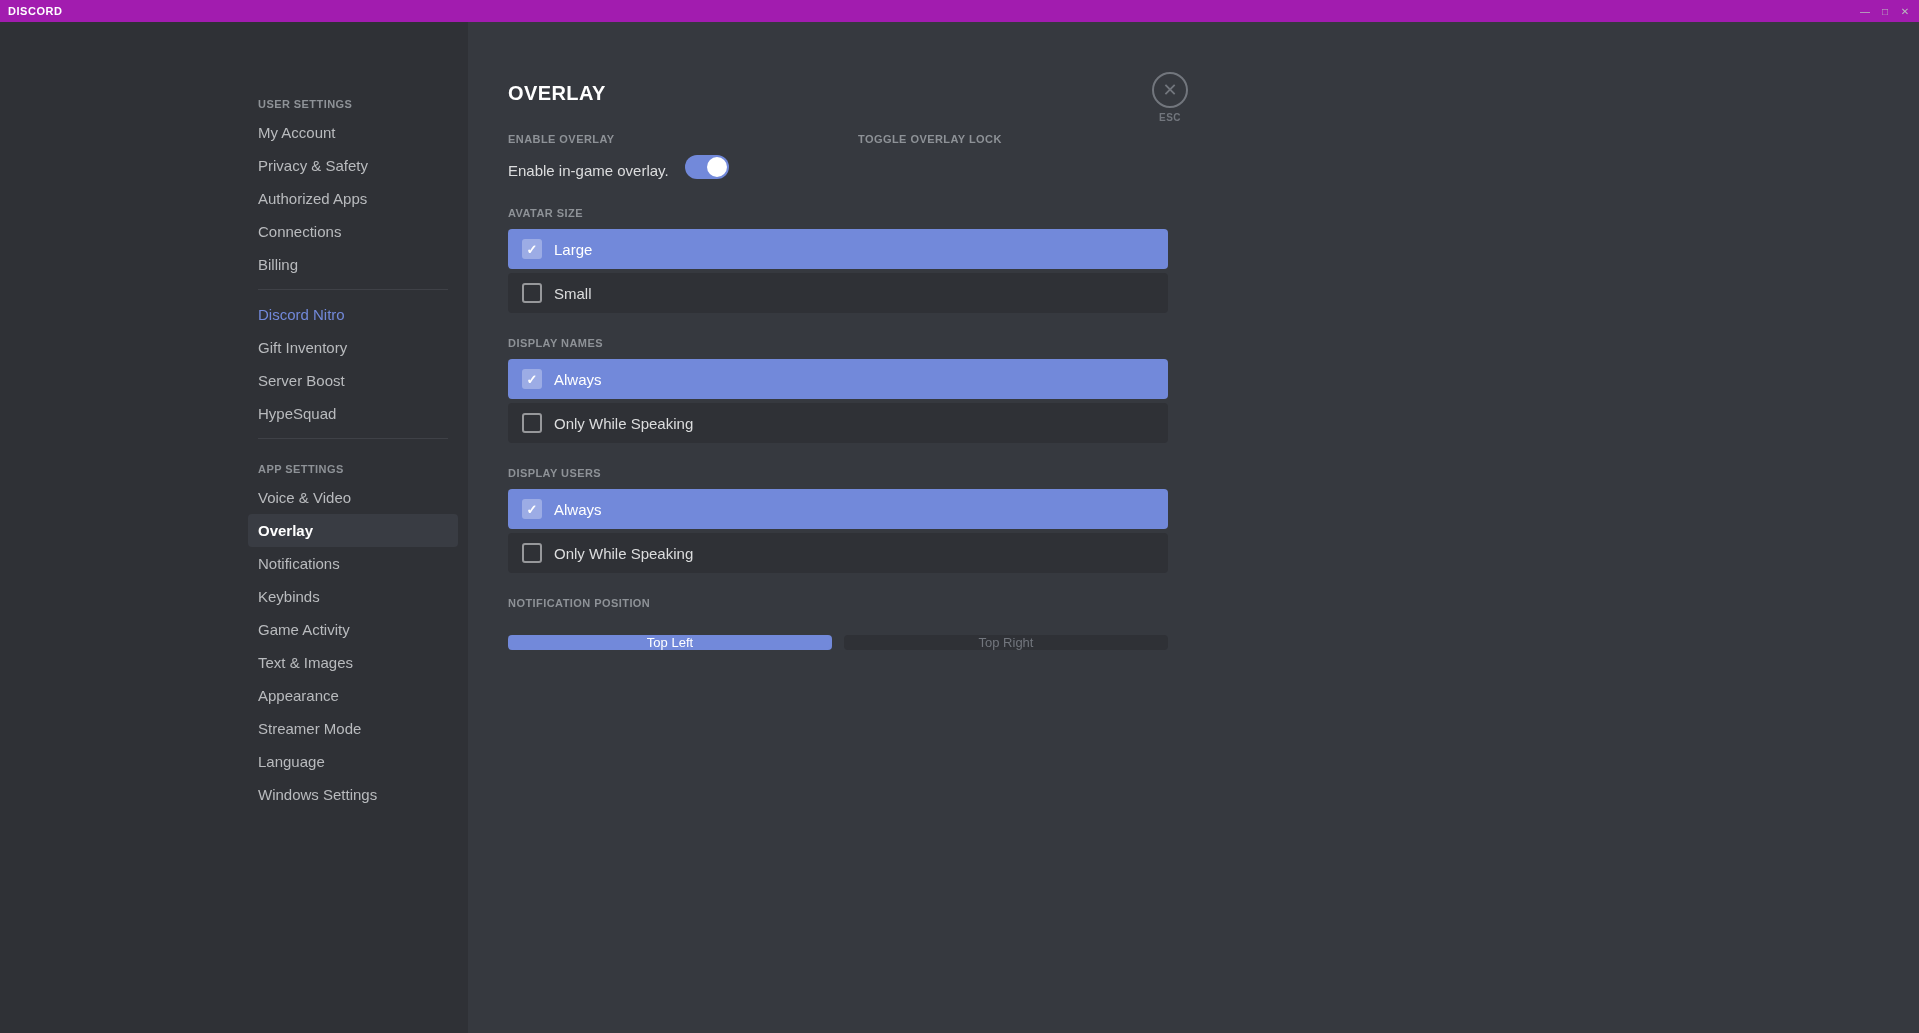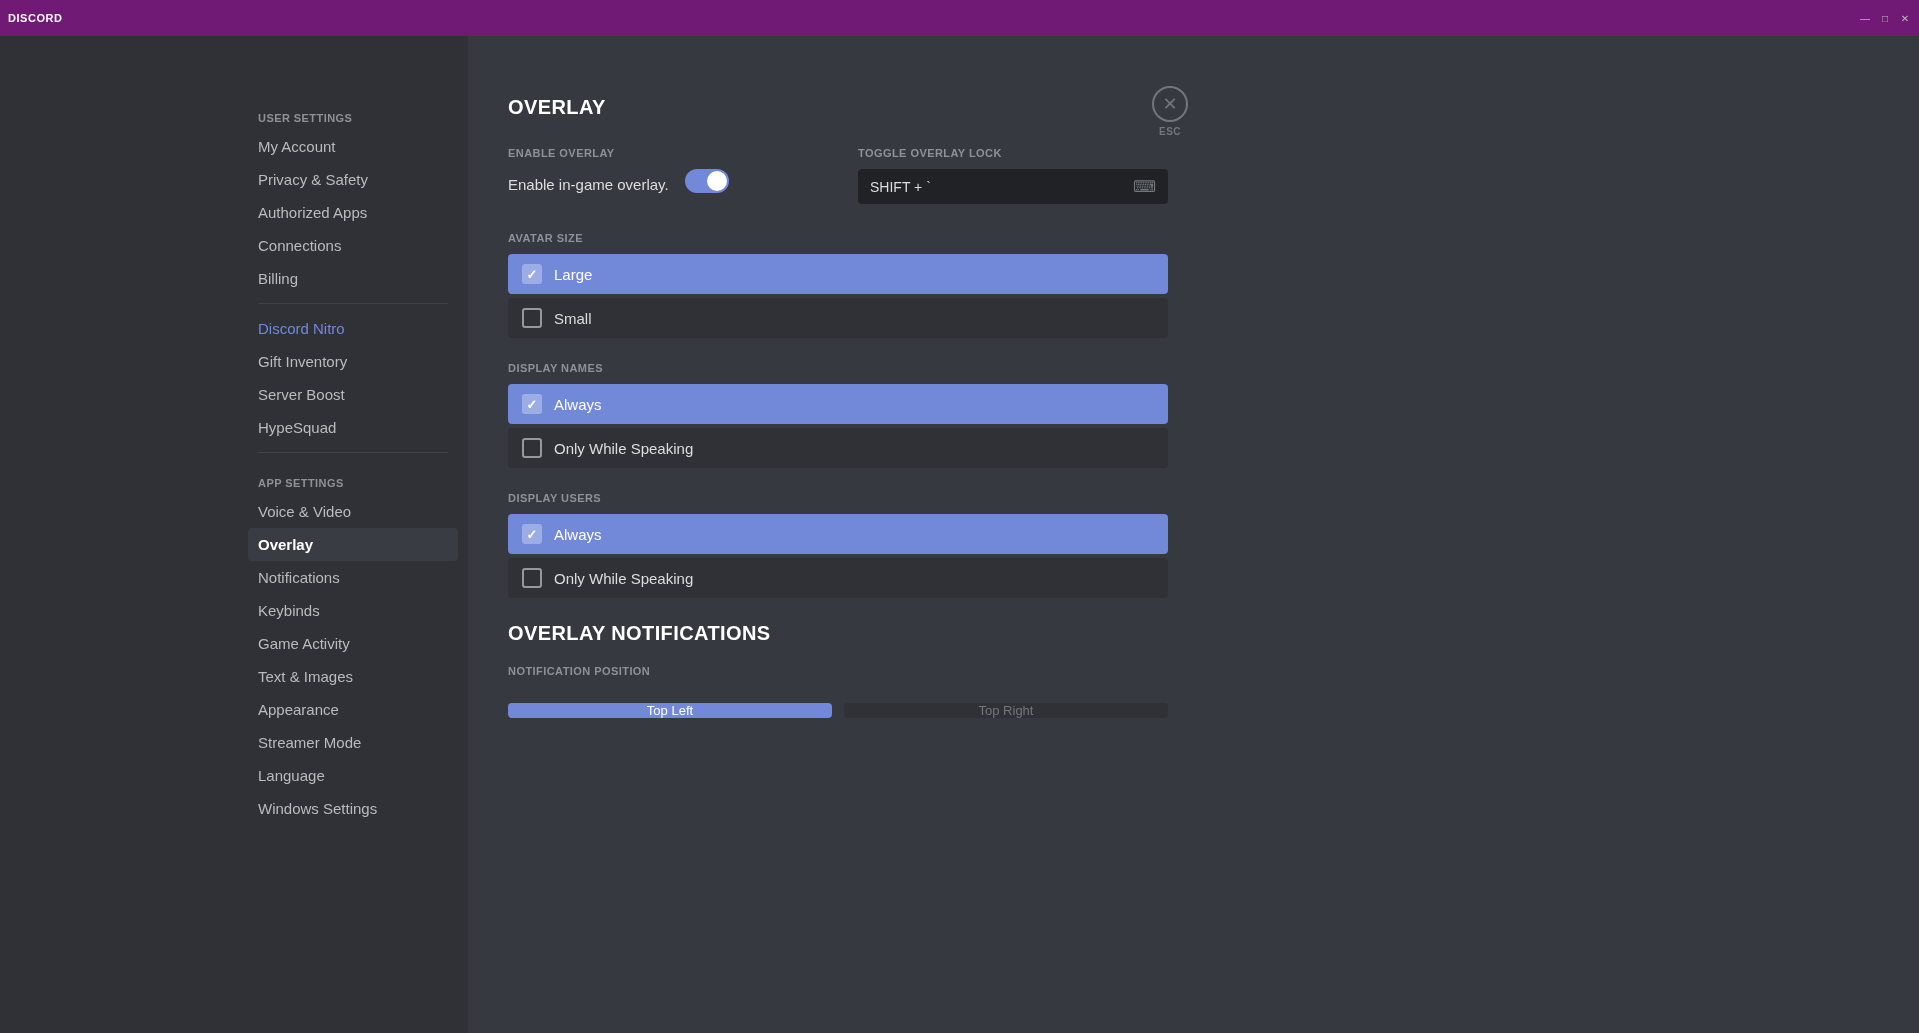--- a/index.html
+++ b/index.html
@@ -9,22 +9,22 @@
       color: #dcddde;
       width: 1919px;
       height: 1033px;
       overflow: hidden;
       display: flex;
       flex-direction: column;
     }
 
     
     .title-bar {
-      height: 36px;
-      background: #701a75;
+      height: 22px;
+      background: #a21caf;
       display: flex;
       align-items: center;
       justify-content: space-between;
       padding: 0 8px;
       flex-shrink: 0;
       -webkit-app-region: drag;
     }
     .title-bar-logo {
       color: #fff;
       font-size: 11px;
@@ -413,24 +413,20 @@
           <div class="section-label-small">ENABLE OVERLAY</div>
           <div class="toggle-row-inner">
             <span class="toggle-text">Enable in-game overlay.</span>
             <div class="toggle-switch">
               <div class="knob"></div>
             </div>
           </div>
         </div>
         <div class="keybind-section">
           <div class="section-label-small">TOGGLE OVERLAY LOCK</div>
-          <div class="keybind-input">
-            <span class="keybind-value">SHIFT + `</span>
-            <span class="keybind-icon">⌨</span>
-          </div>
         </div>
       </div>
 
       <div class="section-block">
         <div class="settings-section-label">AVATAR SIZE</div>
         <div class="option-row selected">
           <div class="checkbox">
             <span class="checkbox-check">✓</span>
           </div>
           <span class="option-label">Large</span>
@@ -462,21 +458,20 @@
             <span class="checkbox-check">✓</span>
           </div>
           <span class="option-label">Always</span>
         </div>
         <div class="option-row unselected">
           <div class="checkbox"></div>
           <span class="option-label">Only While Speaking</span>
         </div>
       </div>
 
-      <div class="notifications-title">OVERLAY NOTIFICATIONS</div>
       <div class="notif-position-label">NOTIFICATION POSITION</div>
       <div class="notif-position-row">
         <div class="notif-position-btn active">Top Left</div>
         <div class="notif-position-btn inactive">Top Right</div>
       </div>
 
     </div>
   </div>
 </div>
 

